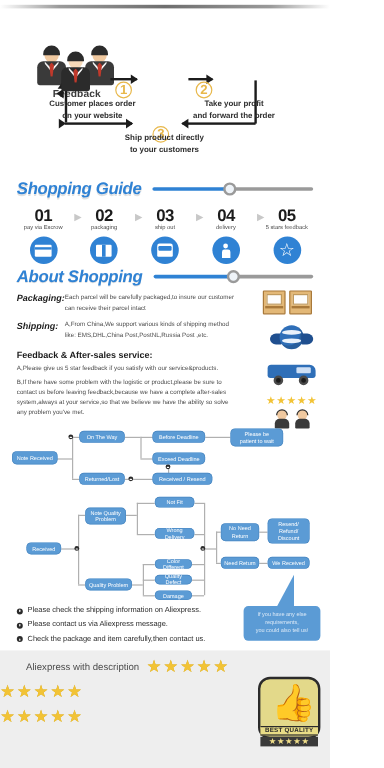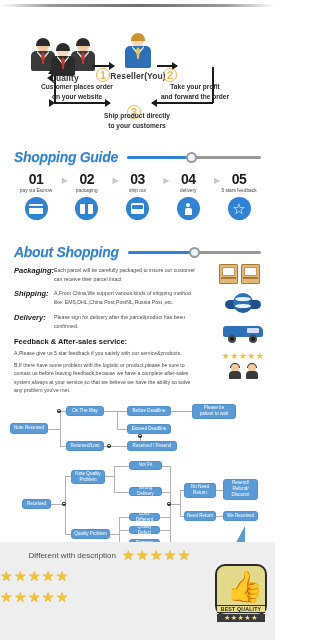--- a/index.html
+++ b/index.html
@@ -209,36 +209,23 @@
       </div>
       <div class="person" style="left:24px; top:10px; z-index:3;">
         <div class="p-hair"></div>
           <div class="p-head" style="background:#f5d9b8;"></div>
         <div class="p-body" style="background:#2b2b2b;">
             <div class="p-collar"></div>
             <div class="p-tie"></div>
           </div>
       </div>
     </div>
-    <div class="cap">Quality</div>
-  </div>
-
-  <div class="ds-col ds-reseller">
-    <div class="people">
-      <div class="person" style="left:25px; top:2px;">
-        <div class="p-hair" style="background:#c9922f;"></div>
-        <div class="p-head" style="background:#f5d9b8;"></div>
-        <div class="p-body" style="background:#2f6fb8; width:26px; height:22px;">
-          <div class="p-collar"></div>
-            <div class="p-tie" style="background:#e8c447;"></div>
-        </div>
-      </div>
-    </div>
-    <div class="cap">Reseller(You)</div>
-  </div>
+    <div class="cap">Feedback</div>
+  </div>
+
 
 
   <div class="arrow-line" style="left:92px; top:58px; width:22px;"></div>
   <div class="arrow-line" style="left:157px; top:58px; width:20px;"></div>
   <div class="v-line" style="left:212px; top:60px; height:36px;"></div>
   <div class="arrow-line arrow-left" style="left:152px; top:95px; width:61px; background:#1c1c1c;"></div>
   <div class="arrow-line" style="left:54px; top:95px; width:56px; background:#1c1c1c;"></div>
   <div class="arrow-line" style="left:54px; top:95px; width:0;"></div>
   <div class="v-line" style="left:54px; top:68px; height:27px;"></div>
   <div class="arrow-line arrow-left" style="left:48px; top:70px; width:0; background:transparent;">
@@ -316,21 +303,21 @@
   </div>
   <div class="step">
     <div class="num">05</div>
     <div class="lbl">5 stars feedback</div>
     <div class="circ">
       <span style="font-size:15px;line-height:15px;color:#fff;">☆</span>
     </div>
   </div>
 </div>
 
-<div class="sec-head" style="margin-top:24px;">
+<div class="sec-head" style="margin-top:2px;">
   <div class="title">About Shopping</div>
   <div class="slider">
     <div class="track-a" style="width:50%;"></div>
     <div class="track-b" style="width:52%;"></div>
     <div class="knob" style="left:46%;"></div>
   </div>
 </div>
 
 <div class="about">
 
@@ -367,24 +354,20 @@
 
   <div style="width:185px;">
     <div class="row">
       <div class="k">Packaging:</div>
       <div class="v">Each parcel will be carefully packaged,to insure our customer can receive their parcel intact</div>
     </div>
     <div class="row" style="margin-bottom:7px;">
       <div class="k">Shipping:</div>
       <div class="v">A,From China,We support various kinds of shipping method like: EMS,DHL,China Post,PostNL,Russia Post ,etc.</div>
     </div>
-    <div class="row" style="margin-bottom:7px;">
-      <div class="k">Delivery:</div>
-      <div class="v">Please sign for delivery after the parcel/product has been confirmed.</div>
-    </div>
     <div class="fb-title">Feedback &amp; After-sales service:</div>
     <div class="fb-p">A,Please give us 5 star feedback if you satisfy with our service&amp;products.</div>
     <div class="fb-p">B,If there have some problem with the logistic or product,please be sure to contact us before leaving feedback,because we have a complete after-sales system,always at your service,so that we believe we have the ability so solve any problem you've met.</div>
   </div>
 </div>
 
 <div class="flow" style="height:62px; margin-top:2px;">
   <div class="edge h" style="left:47px; top:31px; width:13px;"></div>
   <div class="edge v" style="left:60px; top:13px; height:35px;"></div>
   <div class="edge h" style="left:60px; top:13px; width:8px;"></div>
@@ -489,21 +472,21 @@
   <div class="bullet">
     <span class="bd"></span>
     <span>Check the package and item carefully,then contact us.</span>
   </div>
 </div>
 
 <div class="fb-band">
 
   <div class="fb-rows">
     <div class="fb-row">
-      <div class="lab">Different with description</div>
+      <div class="lab">Aliexpress with description</div>
       <div class="stars">★★★★★</div>
     </div>
     <div class="fb-row">
       <div class="stars">★★★★★</div>
     </div>
     <div class="fb-row">
       <div class="stars">★★★★★</div>
     </div>
   </div>
 

